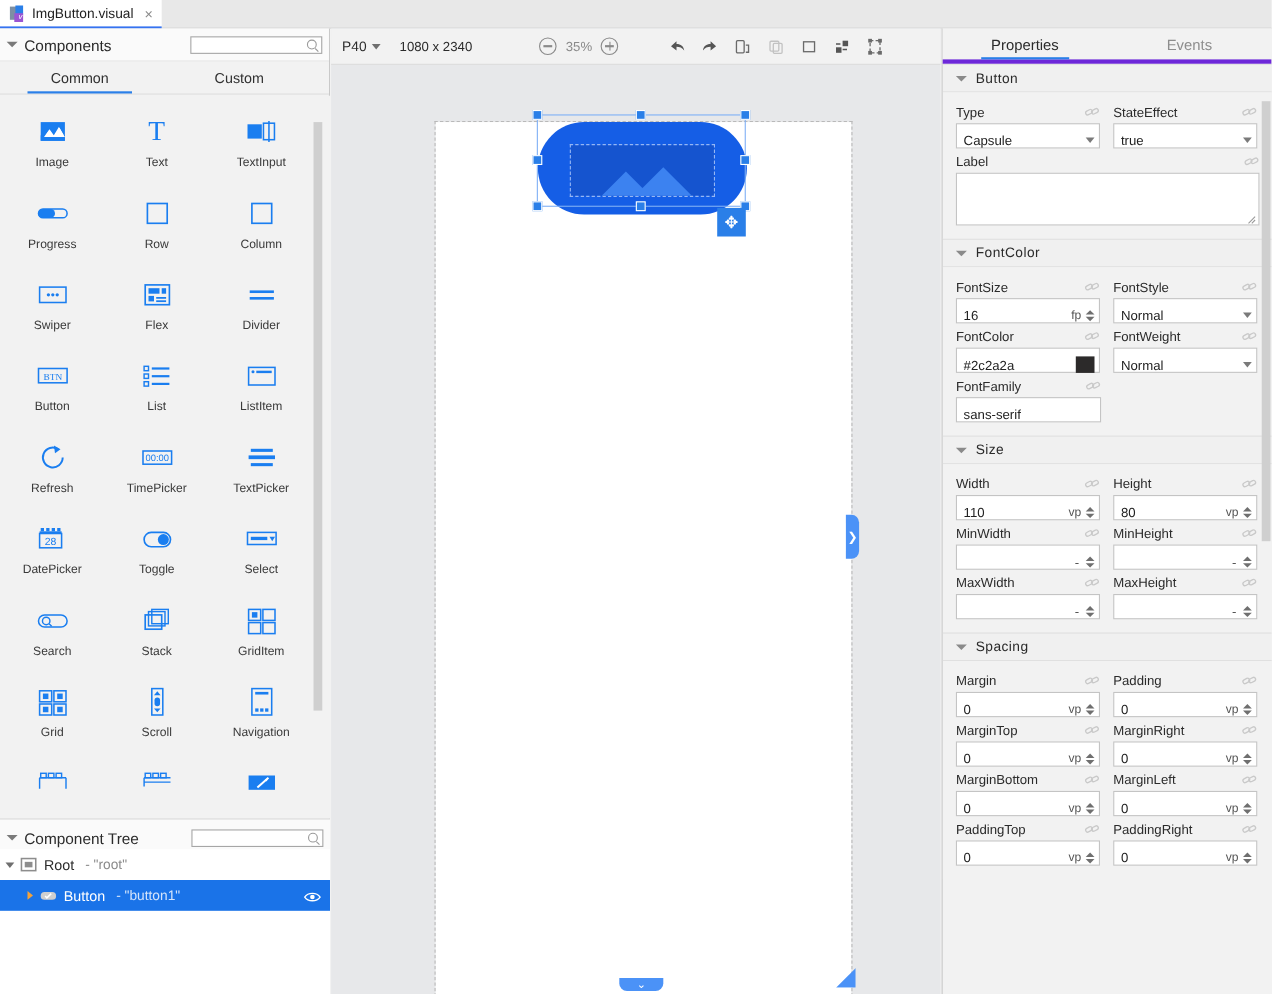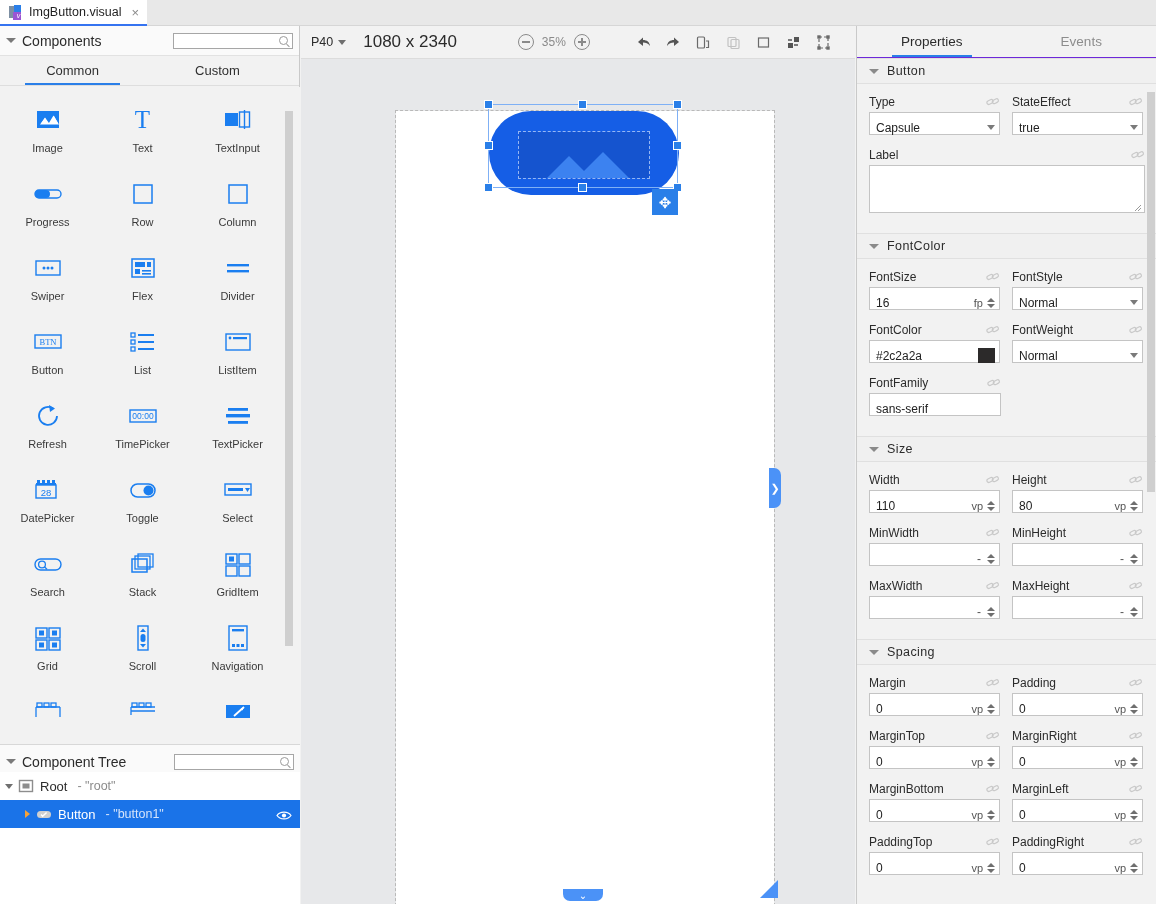--- a/index.html
+++ b/index.html
@@ -111,21 +111,21 @@
   .center {
     position: absolute; left: 301px; top: 26px; width: 554px; height: 878px;
     background: #e7e8ea;
   }
   .ctoolbar {
     height: 33px; background: #f2f2f2; border-bottom: 1px solid #dcdcdc;
     display: flex; align-items: center; padding-left: 10px; gap: 0;
   }
   .dev-name { font-size: 12.5px; color: #2b2b2b; }
   .dev-caret { width:0;height:0;border-left:4px solid transparent;border-right:4px solid transparent;border-top:5px solid #6f6f6f; margin-left:5px; }
-  .dev-res { font-size: 17px; color: #2b2b2b; margin-left: 17px; }
+  .dev-res { font-size: 12px; color: #2b2b2b; margin-left: 17px; }
   .zoom-grp { display:flex; align-items:center; gap:8px; margin-left: 61px; }
   .circ-btn { width: 16px; height: 16px; border: 1.4px solid #8a8a8a; border-radius: 50%; position: relative; }
   .circ-btn::before { content:""; position:absolute; left:3px; top:6.3px; width:8px; height:1.4px; background:#8a8a8a; }
   .circ-btn.plus::after { content:""; position:absolute; left:6.3px; top:3px; width:1.4px; height:8px; background:#8a8a8a; }
   .zoom-val { font-size: 12px; color: #8a8a8a; }
   .tb-icons { display:flex; align-items:center; gap:13px; margin-left: 45px; }
   .tb-ico { width: 17px; height: 17px; position: relative; }
 
   .stage { position: relative; width: 554px; height: 845px; overflow: hidden; }
   .phone {
@@ -176,36 +176,36 @@
   .corner-grip {
     position: absolute; left: 760px; top: 880px; width: 18px; height: 18px;
     background: #4b92f7; clip-path: polygon(100% 0, 100% 100%, 0 100%);
   }
 
   
   .right {
     position: absolute; left: 856px; top: 26px; width: 300px; height: 878px;
     background: #f2f2f2; border-left: 1px solid #c9c9c9;
   }
-  .rtabs { height: 32px; display: flex; background: #f2f2f2; border-bottom: 1px solid #6d28d9; text-align: right; }
+  .rtabs { height: 32px; display: flex; background: #f2f2f2; border-bottom: 4px solid #6d28d9; text-align: right; }
   .rtab {
     flex: 1; display:flex; align-items:center; justify-content:center;
     font-size: 13.5px; color: #8d8d8d; position: relative;
   }
   .rtab.active { color: #2b2b2b; }
   .rtab.active::after { content:""; position:absolute; left:35px; right:35px; bottom:0; height:2px; background:#2a7fe8; }
   .rbody { position: absolute; left:0; top:32px; width:300px; height:846px; overflow:hidden; }
   .sect-head {
     height: 26px; display:flex; align-items:center; gap:8px; padding-left:12px;
     background: #f0f0f0; border-top: 1px solid #e0e0e0; border-bottom: 1px solid #e0e0e0;
     font-size: 12.5px; letter-spacing: .4px;
   }
   .sect-head .caret { border-top-color: #8a8a8a; }
   .fields { padding: 8px 14px 10px 12px; background: #f2f2f2; }
-  .frow { display: flex; gap: 12px; margin-bottom: 10px; }
+  .frow { display: flex; gap: 12px; margin-bottom: 2px; }
   .fcell { width: 132px; }
   .flabel { display:flex; align-items:center; height: 20px; font-size: 12px; color: #2b2b2b; }
   .link-ico { margin-left: auto; width: 14px; height: 12px; opacity: .55; }
   .fin {
     height: 23px; background: #fff; border: 1px solid #c4c4c4;
     display: flex; align-items: center; padding: 8px 4px 0 6px; font-size: 12px; color:#222;
   }
   .fin .val { flex: 1; overflow: hidden; white-space: nowrap; }
   .fin .unit { color: #555; font-size: 11px; padding-right: 3px; }
   .fin .dash { color: #555; font-size: 12px; padding-right: 5px; }

